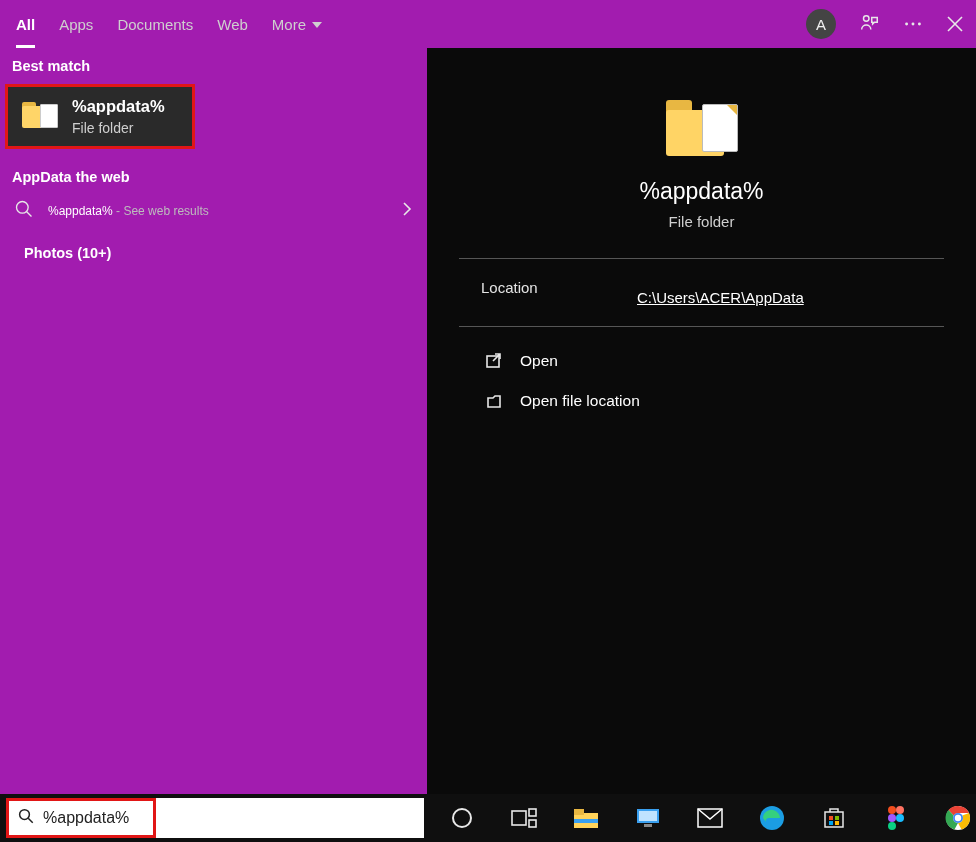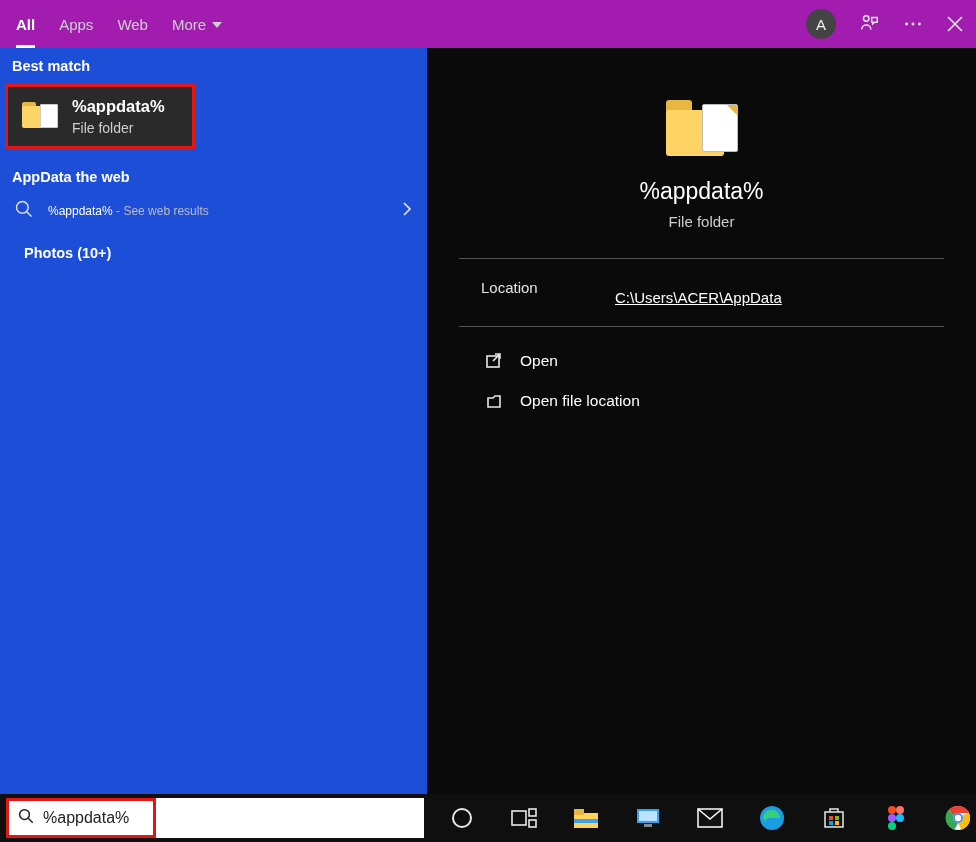--- a/index.html
+++ b/index.html
@@ -60,21 +60,21 @@
   .main {
     position: absolute;
     top: 48px;
     left: 0;
     right: 0;
     bottom: 48px;
     display: flex;
   }
   .left-pane {
     width: 427px;
-    background: #1d4ed8;
+    background: #a21caf;
     display: flex;
     flex-direction: column;
   }
   .right-pane {
     flex: 1;
     background: #0a0a0a;
     padding: 14px 14px 14px 14px;
   }
   .preview-card {
     background: #0a0a0a;
@@ -162,20 +162,21 @@
     border-color: transparent #e8b742 transparent transparent;
   }
   .preview-title { font-size: 23px; font-weight: 400; }
   .preview-sub { color: #cfcfcf; font-size: 15px; margin-top: 8px; }
 
   .location-row {
     display: flex;
     padding: 20px 8px 20px 22px;
     border-bottom: 1px solid #565656;
     font-size: 15px;
+    gap: 22px;
   }
   .location-row .lbl { color: #e4e4e4; width: 134px; }
   .location-row .val { color: #fff; text-decoration: underline; cursor: pointer; margin-top: 10px; }
 
   .actions { padding: 14px 12px; }
   .action-item {
     display: flex;
     align-items: center;
     gap: 16px;
     padding: 8px 10px;
@@ -222,20 +223,21 @@
   .stroke { stroke: #e8e8e8; stroke-width: 1.6; fill: none; }
   .stroke2 { stroke: #222; stroke-width: 2; fill: none; }
 </style>
 </head>
 <body>
 
 <div class="top-bar">
   <div class="tabs">
     <div class="tab active">All</div>
     <div class="tab">Apps</div>
+    <div class="tab">Documents</div>
     <div class="tab">Web</div>
     <div class="tab">
       <span>More</span>
       <span class="chevron-down">
         <svg width="10" height="6" viewBox="0 0 10 6">
             <polygon points="0,0 10,0 5,6" fill="#cfcfcf"></polygon>
           </svg>
       </span>
     </div>
   </div>

